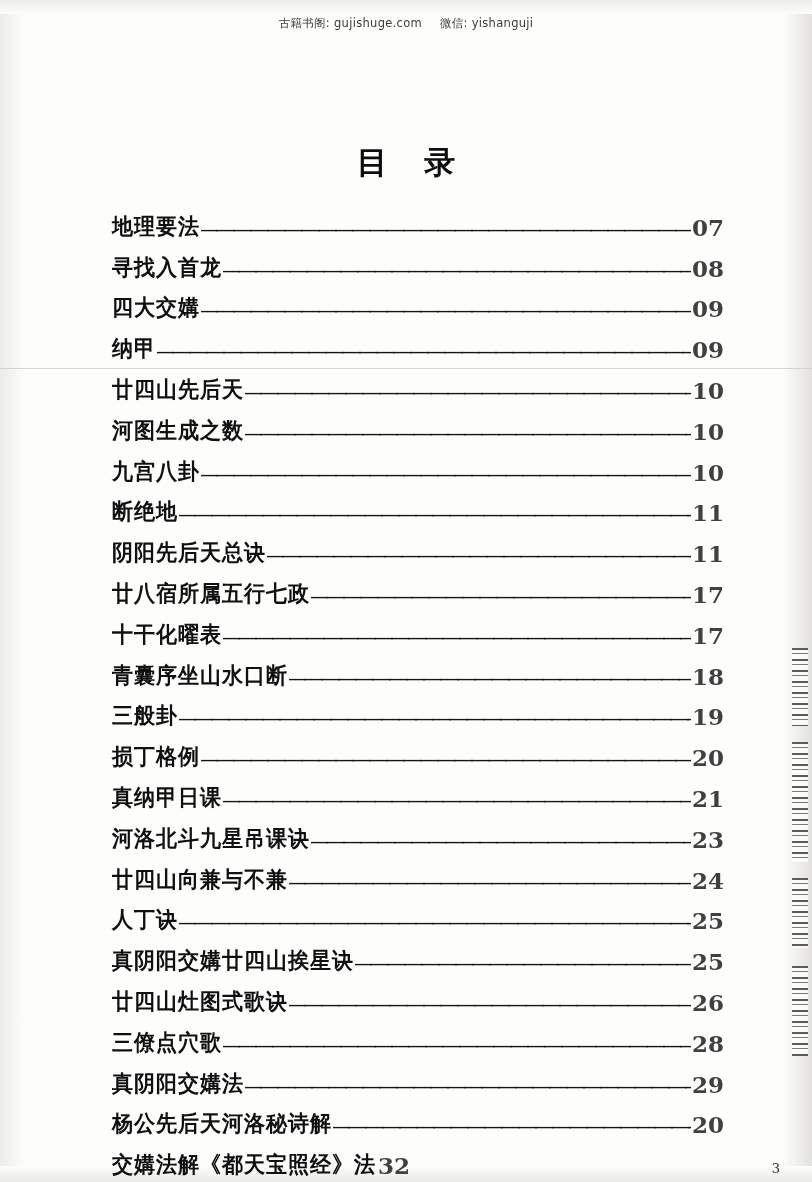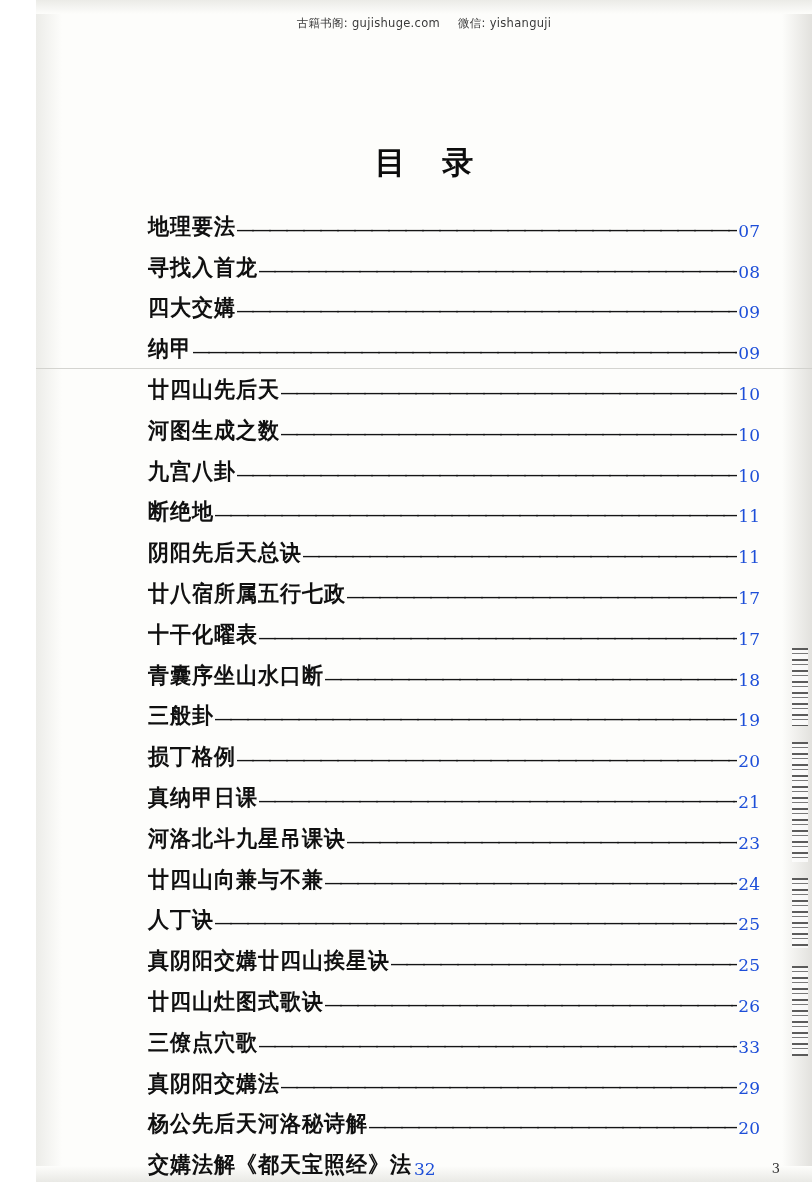--- a/index.html
+++ b/index.html
@@ -12,21 +12,20 @@
     height: 1182px;
     position: relative;
     font-family: "DejaVu Sans", "Liberation Sans", sans-serif;
     color: #111;
     overflow: hidden;
   }
   .page {
     position: absolute;
     inset: 0;
     background: #fdfdfb;
-    margin-left: 36px;
   }
   
   .scan-edge-left {
     position: absolute;
     left: 0; top: 0; bottom: 0; width: 26px;
     background: linear-gradient(to right, #e8e8e4 0%, #fdfdfb 100%);
     opacity: .8;
   }
   .scan-edge-right {
     position: absolute;
@@ -137,23 +136,23 @@
     bottom: 1px;
     font-family: "DejaVu Sans", "Liberation Sans", sans-serif;
     font-size: 19px;
     letter-spacing: -2px;
     color: #151515;
     white-space: nowrap;
   }
   .toc-page {
     flex: 0 0 auto;
     font-family: "DejaVu Serif", "Liberation Serif", serif;
-    font-size: 17px;
-    font-weight: 400;
-    color: #1d4ed8;
+    font-size: 23px;
+    font-weight: 700;
+    color: #404040;
     padding-left: 1px;
     letter-spacing: 0px;
   }
   .page-number {
     position: absolute;
     right: 32px;
     bottom: 6px;
     font-family: "DejaVu Serif", "Liberation Serif", serif;
     font-size: 13px;
     color: #333;
@@ -281,21 +280,21 @@
         <span class="toc-page">25</span>
       </div>
       <div class="toc-row">
         <span class="toc-label">廿四山灶图式歌诀</span>
         <span class="toc-dashes"></span>
         <span class="toc-page">26</span>
       </div>
       <div class="toc-row">
         <span class="toc-label">三僚点穴歌</span>
         <span class="toc-dashes"></span>
-        <span class="toc-page">33</span>
+        <span class="toc-page">28</span>
       </div>
       <div class="toc-row">
         <span class="toc-label">真阴阳交媾法</span>
         <span class="toc-dashes"></span>
         <span class="toc-page">29</span>
       </div>
       <div class="toc-row">
         <span class="toc-label">杨公先后天河洛秘诗解</span>
         <span class="toc-dashes"></span>
         <span class="toc-page">20</span>

